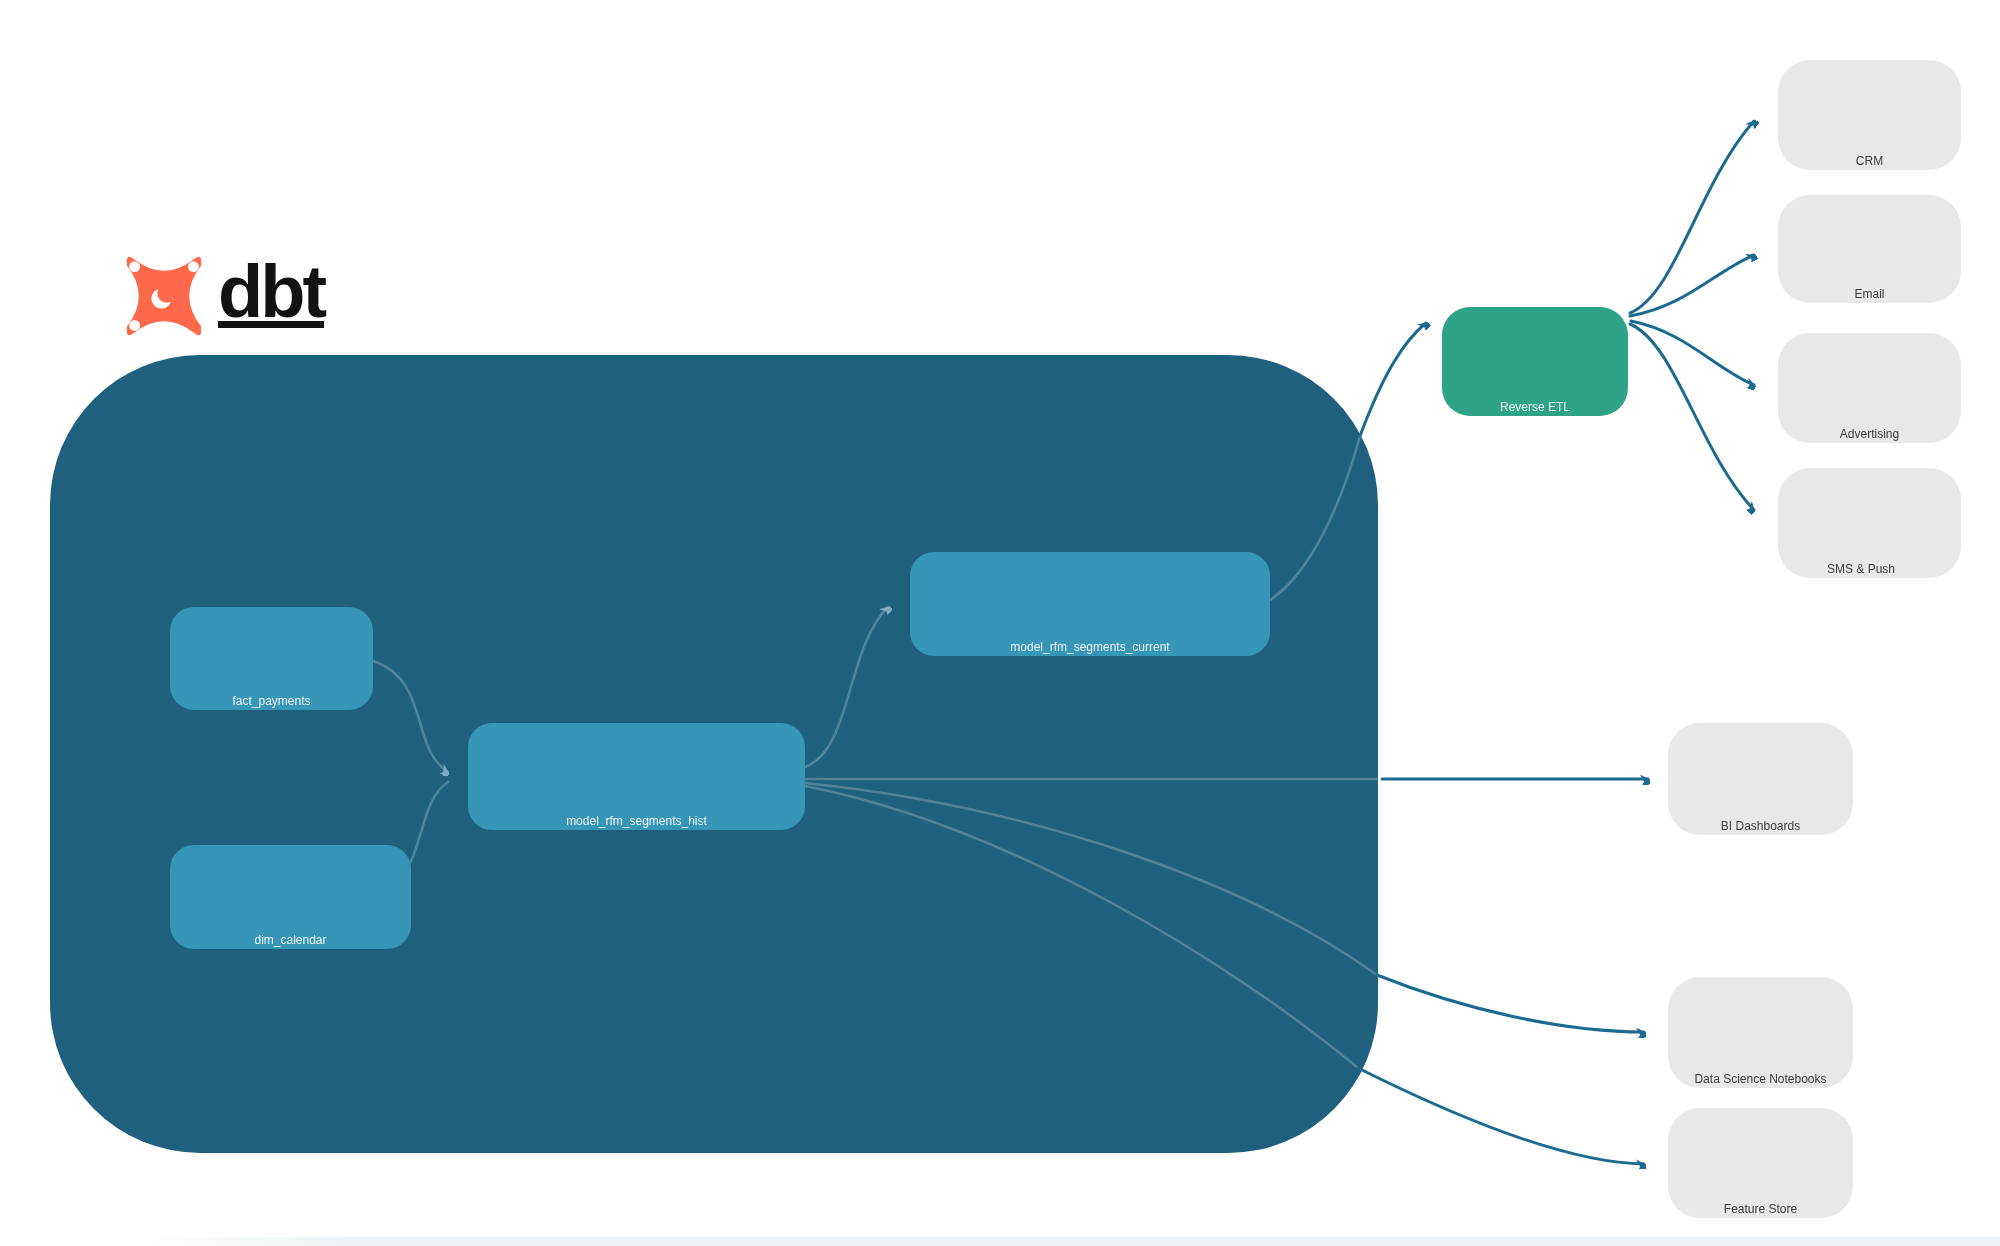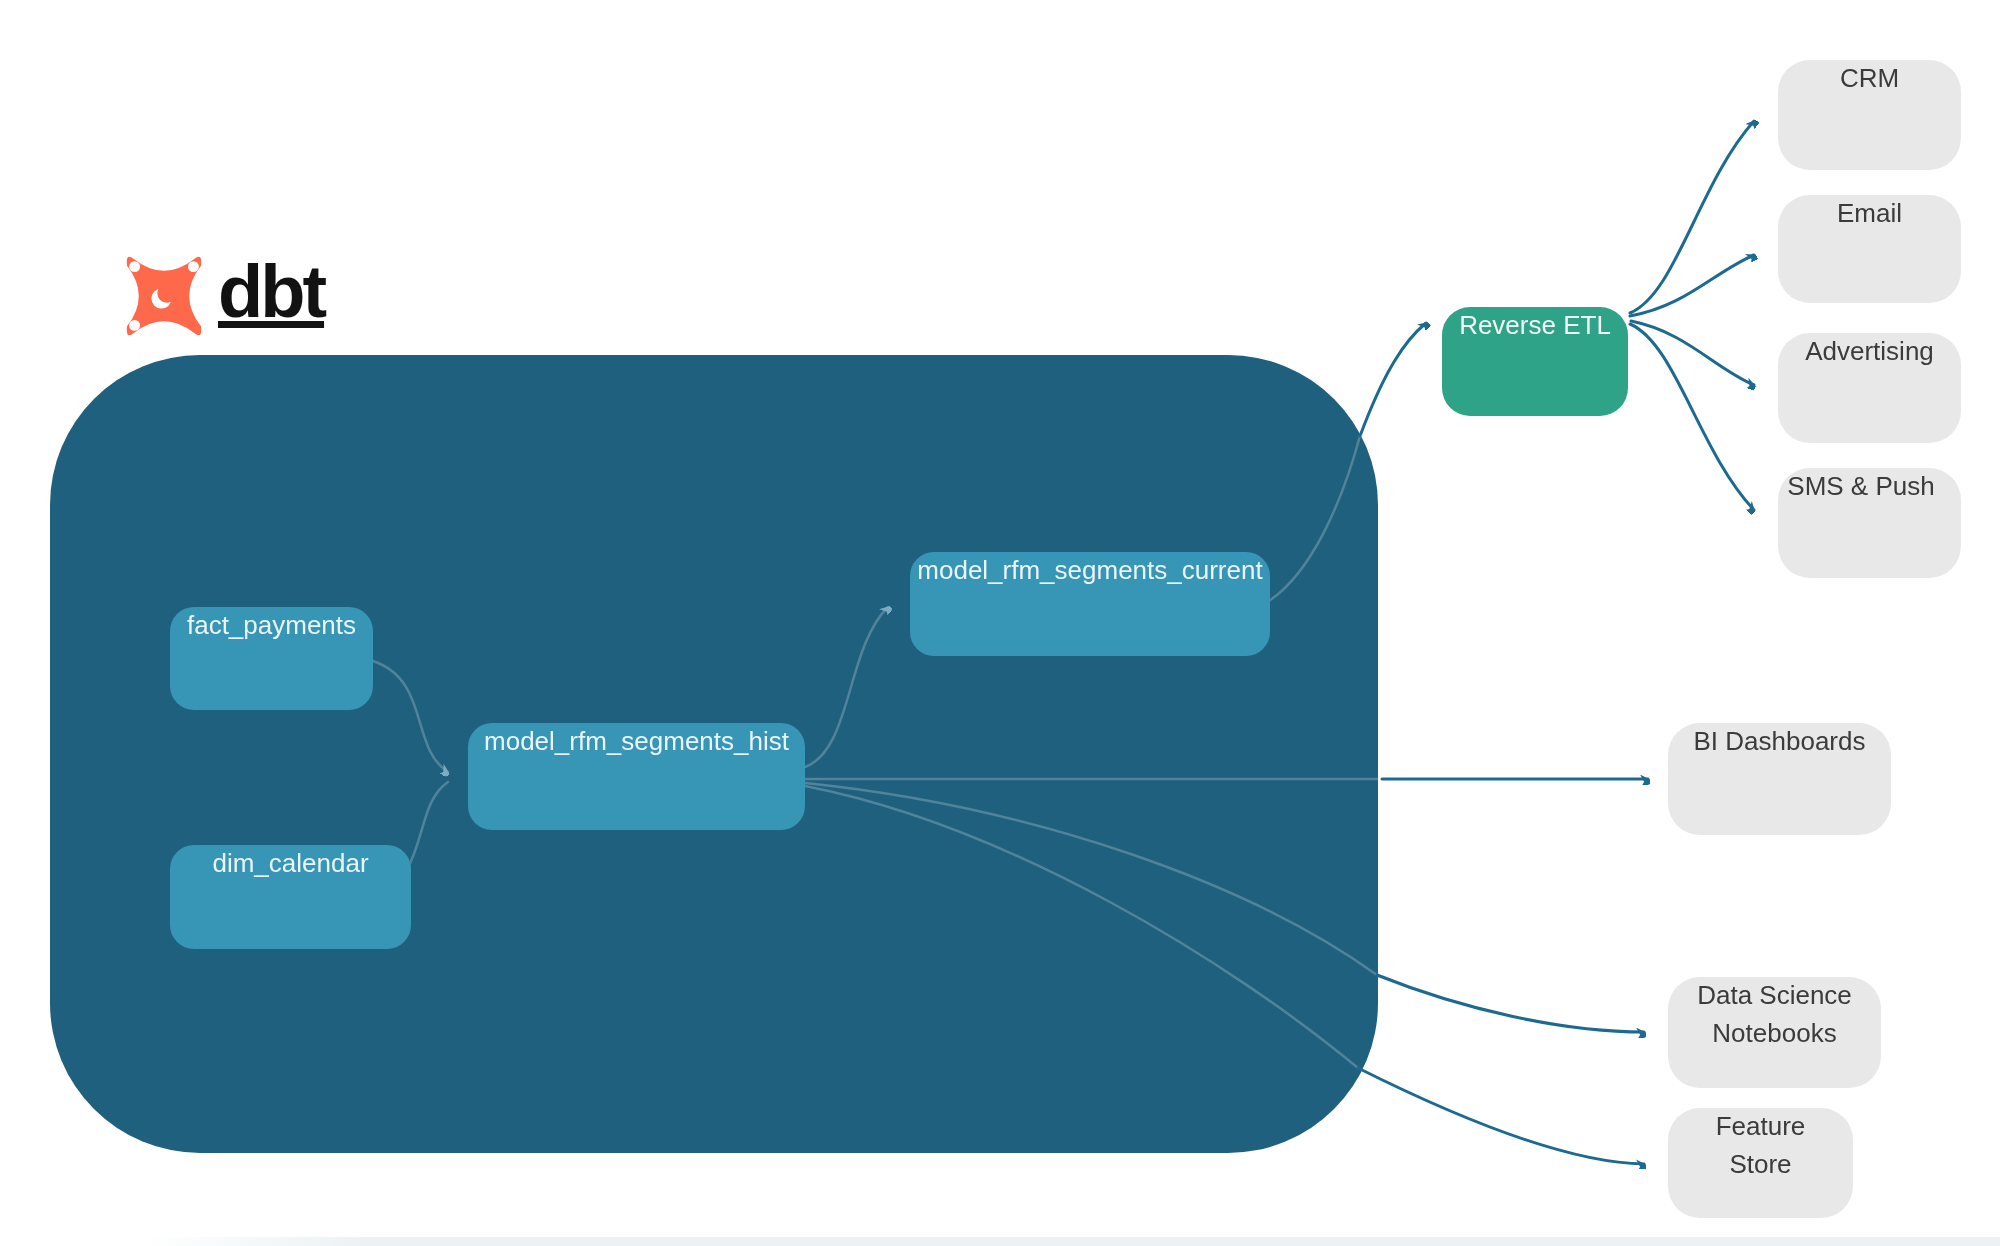--- a/index.html
+++ b/index.html
@@ -6,39 +6,39 @@
   .stage { position:relative; width:2000px; height:1246px; background:#ffffff; overflow:hidden; }
 
   
   .warehouse { position:absolute; left:50px; top:355px; width:1328px; height:798px;
                background:#20607f; border-radius:150px; }
 
   
   .edges-svg { position:absolute; left:0; top:0; width:2000px; height:1246px; pointer-events:none; }
 
   
-  .node { position:absolute; display:flex; align-items:flex-start; justify-content:center;
-          text-align:center; box-sizing:border-box; font-size:26px; }
+  .node { position:absolute; display:flex; align-items:flex-end; justify-content:center;
+          text-align:center; box-sizing:border-box; font-size:12px; }
   .node .lbl { white-space:pre-line; line-height:1.45; }
 
   .node-model { background:#3795b5; color:#ebf5f9; border-radius:24px; }
   .node-green { background:#2ea387; color:#f0faf7; border-radius:28px;margin-top:44px; }
   .node-gray  { background:#e8e8e8; color:#3b3b3b; border-radius:32px; padding:0 24px; }
 
   #node-fact    { left:170px;  top:607px;  width:203px; height:103px; }
   #node-dim     { left:170px;  top:845px;  width:241px; height:104px; }
   #node-hist    { left:468px;  top:723px;  width:337px; height:107px; }
   #node-current { left:910px;  top:552px;  width:360px; height:104px; }
   #node-retl    { left:1442px; top:263px;  width:186px; height:109px; }
   #node-crm     { left:1778px; top:60px;   width:183px; height:110px; }
   #node-email   { left:1778px; top:195px;  width:183px; height:108px; }
   #node-adv     { left:1778px; top:333px;  width:183px; height:110px; }
   #node-sms     { left:1778px; top:468px;  width:183px; height:110px;padding-left:7px; }
-  #node-bi      { left:1668px; top:723px;  width:223px; height:112px; }
-  #node-ds      { left:1668px; top:977px;  width:213px; height:111px; }
+  #node-bi      { left:1668px; top:723px;  width:185px; height:112px; }
+  #node-ds      { left:1668px; top:977px;  width:185px; height:111px; }
   #node-fs      { left:1668px; top:1108px; width:185px; height:110px; }
 
   
   .logo { position:absolute; left:122px; top:252px; display:flex; align-items:center; gap:12px; }
   .logo-text { font-size:74px; font-weight:bold; color:#121212; letter-spacing:-3px; line-height:0.95;
                transform:translateY(-4px);text-decoration:underline; }
 
   
   .bottom-strip { position:absolute; left:140px; top:1237px; width:1860px; height:9px;
                   background:linear-gradient(to right, rgba(236,242,244,0), #ecf2f4 12%, #ecf2f4); }

